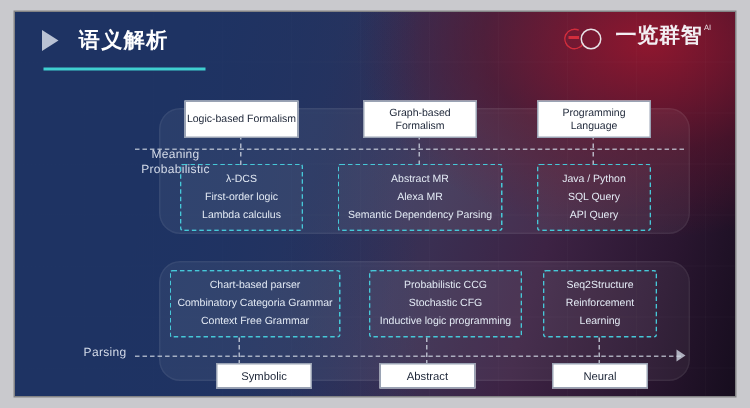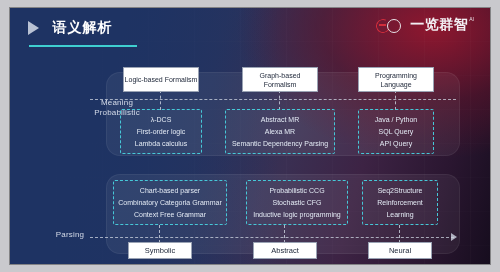--- a/index.html
+++ b/index.html
@@ -102,21 +102,21 @@
   .wbox{
     position:absolute;z-index:6;background:#ffffff;border:1px solid #9aa3b4;
     color:#1b2436;display:flex;align-items:center;justify-content:center;
     text-align:center;line-height:9px;
   }
   .wbox.two{font-size:7px;}
   .wbox.one{font-size:7.5px;}
   #box-logic{left:113px;top:59px;width:74px;height:23px;}
   #box-graph{left:232px;top:59px;width:74px;height:23px;}
   #box-prog{left:348px;top:59px;width:74px;height:23px;}
-  #box-symbolic{left:118px;top:234px;width:62px;height:15px;}
+  #box-symbolic{left:134px;top:234px;width:62px;height:15px;}
   #box-statistic{left:243px;top:234px;width:62px;height:15px;}
   #box-neural{left:358px;top:234px;width:62px;height:15px;}
 
   
   .vdash{position:absolute;z-index:5;width:0;border-left:1px dashed #cfd6e2;opacity:.8;}
   .vd-top{top:82px;height:20px;}
   .vd-bot{top:217px;height:18px;}
 
   
   .card{

